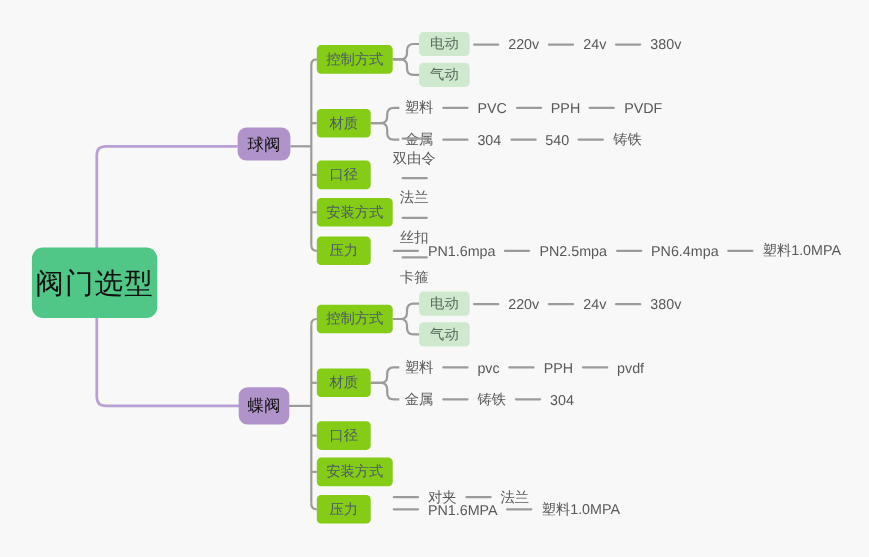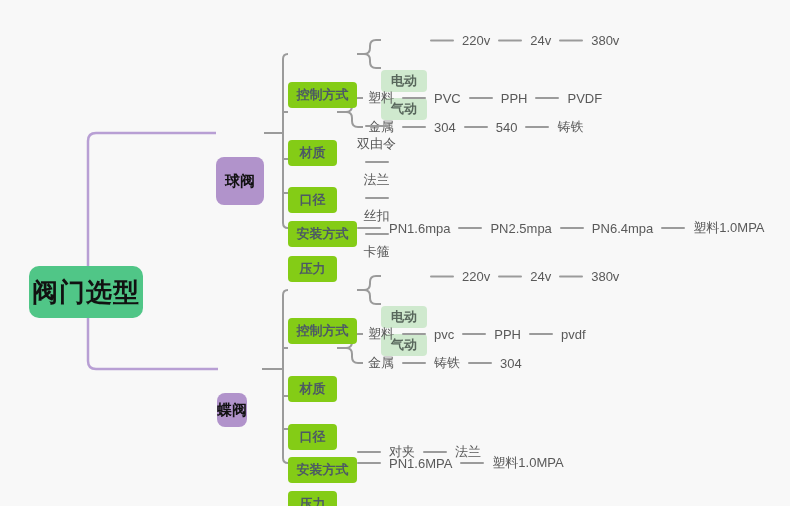--- a/index.html
+++ b/index.html
@@ -4,21 +4,21 @@
 <style>
   html,body{margin:0;padding:0;}
   body{
     width:790px;height:506px;position:relative;overflow:hidden;
     background:#f8f8f8;
     font-family:"Liberation Sans","DejaVu Sans",sans-serif;
   }
   #canvas{position:absolute;inset:0;width:790px;height:506px;}
   svg.wires{position:absolute;left:0;top:0;z-index:1;}
   .node{position:absolute;z-index:2;display:flex;align-items:center;justify-content:center;
-        box-sizing:border-box;font-weight:bold;margin-top:41px;}
+        box-sizing:border-box;font-weight:normal;}
   .root{background:#50c687;color:#111;border-radius:10px;font-size:26px;letter-spacing:1px;}
   .branch{background:#b193cb;color:#111;border-radius:8px;font-size:15px;}
   .child{background:#84cc16;color:#4c5a64;border-radius:4px;font-size:13px;}
   .sub{background:#cfe9ce;color:#58675c;border-radius:4px;font-size:13px;}
   .leafrow{position:absolute;z-index:2;display:flex;align-items:center;gap:8px;
            transform:translateY(-50%);white-space:nowrap;}
   .leaf{font-size:13px;font-weight:normal;color:#595959;}
   .dash{width:24px;height:2px;background:#9b9b9b;border-radius:2px;flex:0 0 auto;}
 </style>
 </head>
@@ -52,23 +52,23 @@
       <path d="M 283 348 H 288"></path>
       <path d="M 283 396 H 288"></path>
       <path d="M 283 429 H 288"></path>
       <path d="M 357 290 H 364 Q 370 290 370 284 L 370 282 Q 370 276 376 276 H 381"></path>
       <path d="M 357 290 H 364 Q 370 290 370 296 L 370 298 Q 370 304 376 304 H 381"></path>
       <path d="M 337 348 H 346 Q 352 348 352 342 L 352 340 Q 352 334 358 334 H 363"></path>
       <path d="M 337 348 H 346 Q 352 348 352 354 L 352 357 Q 352 363 358 363 H 363"></path>
     </g>
   </svg>
 
-  <div class="node root" style="left:29px;top:225px;width:114px;height:52px;">阀门选型</div>
+  <div class="node root" style="left:29px;top:225px;width:114px;height:64px;">阀门选型</div>
 
-  <div class="node branch" style="left:216px;top:116px;width:48px;height:48px;">球阀</div>
+  <div class="node branch" style="left:216px;top:116px;width:48px;height:30px;">球阀</div>
 
   <div class="node child" style="left:288px;top:41px;width:69px;height:26px;">控制方式</div>
   <div class="node child" style="left:288px;top:99px;width:49px;height:26px;">材质</div>
   <div class="node child" style="left:288px;top:146px;width:49px;height:26px;">口径</div>
   <div class="node child" style="left:288px;top:180px;width:69px;height:26px;">安装方式</div>
   <div class="node child" style="left:288px;top:215px;width:49px;height:26px;">压力</div>
 
   <div class="node sub" style="left:381px;top:29px;width:46px;height:22px;">电动</div>
   <div class="node sub" style="left:381px;top:57px;width:46px;height:22px;">气动</div>
 
@@ -116,21 +116,21 @@
     <div class="dash"></div>
     <span class="leaf">PN1.6mpa</span>
     <div class="dash"></div>
     <span class="leaf">PN2.5mpa</span>
     <div class="dash"></div>
     <span class="leaf">PN6.4mpa</span>
     <div class="dash"></div>
     <span class="leaf">塑料1.0MPA</span>
   </div>
 
-  <div class="node branch" style="left:217px;top:352px;width:30px;height:34px;">蝶阀</div>
+  <div class="node branch" style="left:217px;top:352px;width:46px;height:34px;">蝶阀</div>
 
   <div class="node child" style="left:288px;top:277px;width:69px;height:26px;">控制方式</div>
   <div class="node child" style="left:288px;top:335px;width:49px;height:26px;">材质</div>
   <div class="node child" style="left:288px;top:383px;width:49px;height:26px;">口径</div>
   <div class="node child" style="left:288px;top:416px;width:69px;height:26px;">安装方式</div>
   <div class="node child" style="left:288px;top:450px;width:49px;height:26px;">压力</div>
 
   <div class="node sub" style="left:381px;top:265px;width:46px;height:22px;">电动</div>
   <div class="node sub" style="left:381px;top:293px;width:46px;height:22px;">气动</div>
 

